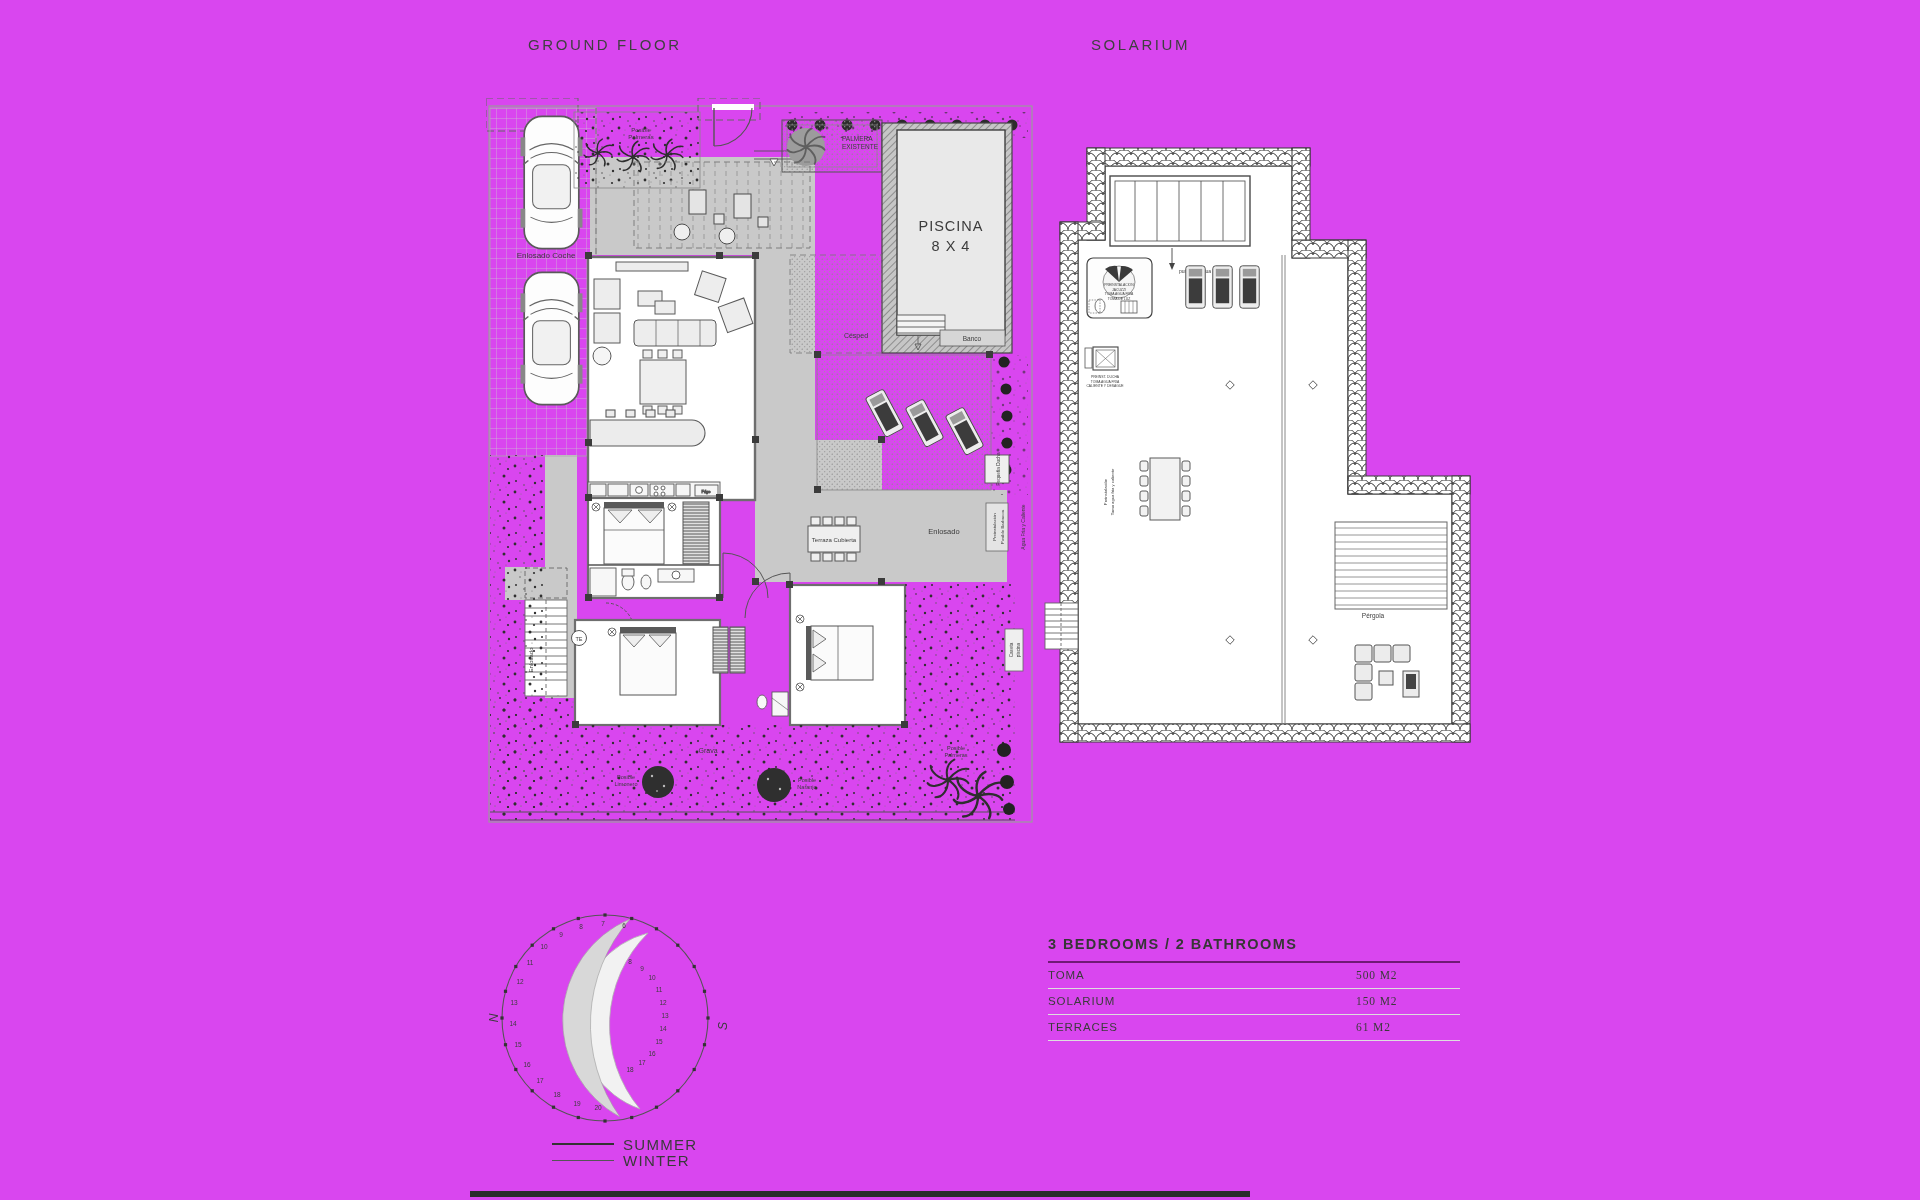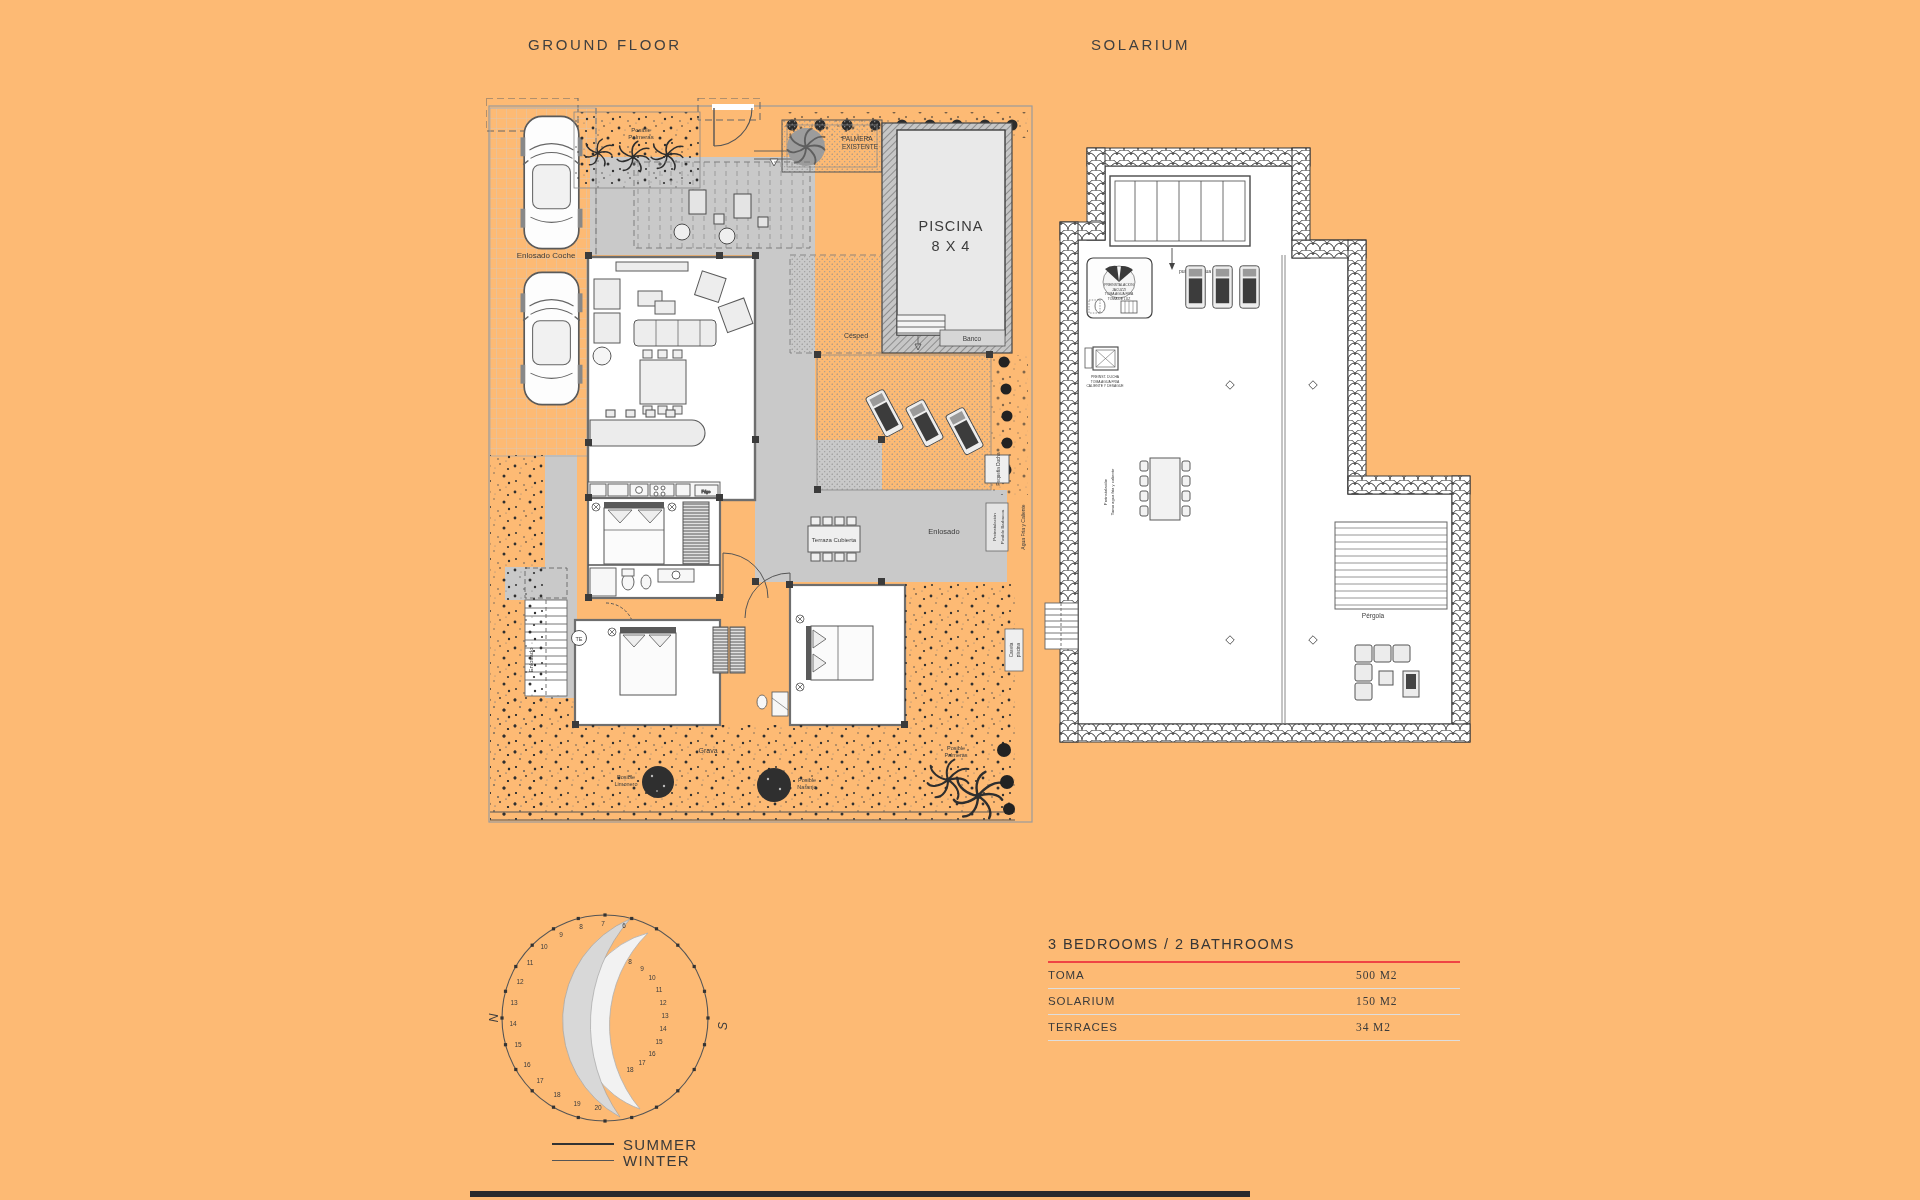--- a/index.html
+++ b/index.html
@@ -1,22 +1,22 @@
 <!DOCTYPE html>
 <html><head>
 <meta charset="utf-8">
 <style>
   html,body{margin:0;padding:0;background:#fff;}
-  #canvas{position:relative;width:1920px;height:1200px;background:#fdba74;overflow:hidden;
+  #canvas{position:relative;width:1920px;height:1200px;background:#d946ef;overflow:hidden;
           font-family:"Liberation Sans",sans-serif;color:#3c3c3c;}
   .plan-title{position:absolute;font-size:15px;letter-spacing:2.6px;color:#3f3f3f;font-weight:500;}
   svg text{font-family:"Liberation Sans",sans-serif;fill:#3c3c3c;}
   .spec{position:absolute;left:1048px;top:936px;width:412px;}
   .spec .title{font-size:14.5px;letter-spacing:1.4px;color:#363636;padding-bottom:9px;
-               border-bottom:2px solid #ef4444;font-weight:400;}
+               border-bottom:2px solid #701a75;font-weight:700;}
   .spec .row{position:relative;height:25px;line-height:25px;border-bottom:1px solid #dedede;
              font-size:11.5px;letter-spacing:.9px;color:#3b3b3b;}
   .spec .row .val{position:absolute;left:308px;top:0;font-family:Liberation Serif, serif;}
   .legend{position:absolute;left:552px;top:1136px;width:170px;font-size:15px;letter-spacing:1.3px;color:#3a3a3a;}
   .legend .lrow{display:flex;align-items:center;height:16px;}
   .legend .lline{width:62px;margin-right:9px;}
   .bottom-bar{position:absolute;left:470px;top:1191px;width:780px;height:6px;background:#2b2b2b;}
 </style>
 </head>
 <body>
@@ -644,18 +644,18 @@
 
   <div class="spec">
     <div class="title">3 BEDROOMS / 2 BATHROOMS</div>
     <div class="row">
       <span>TOMA</span><span class="val">500 M2</span>
     </div>
     <div class="row">
       <span>SOLARIUM</span><span class="val">150 M2</span>
     </div>
     <div class="row">
-      <span>TERRACES</span><span class="val">34 M2</span>
+      <span>TERRACES</span><span class="val">61 M2</span>
     </div>
   </div>
 
   <div class="bottom-bar"></div>
 </div>
 
 </body></html>

